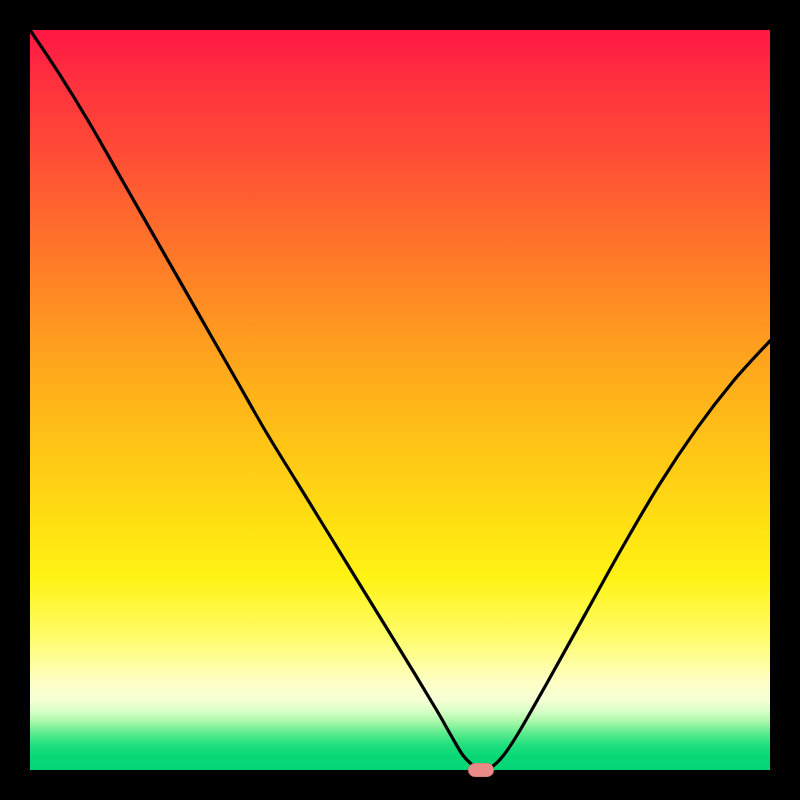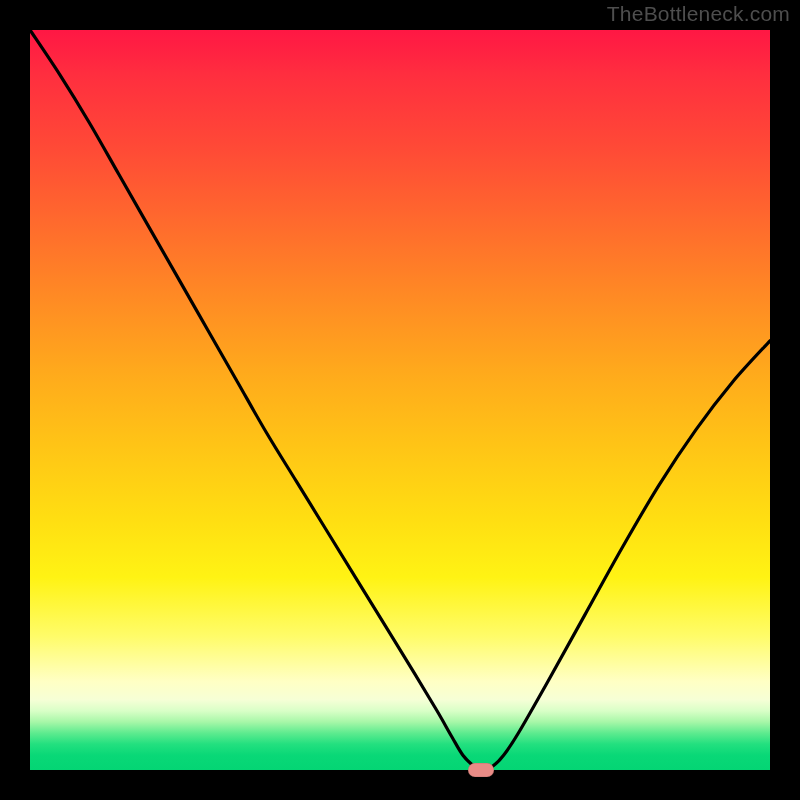--- a/index.html
+++ b/index.html
@@ -75,21 +75,20 @@
     background: #e98b86;
     box-shadow: 0 0 0 0.5px rgba(0,0,0,0.15) inset;
     transform: translate(-50%, -50%);
   }
 </style>
 </head>
 <body>
 
 <div class="stage">
 
-  <div class="watermark">TheBottleneck.com</div>
 
   <div class="plot">
     <div class="gradient"></div>
 
     <svg class="curve" viewBox="0 0 740 740" preserveAspectRatio="none">
       <path fill="none" stroke-width="3.2" stroke-linecap="round" stroke-linejoin="round" stroke="#000000" d="M 0 0 C 4.933333333333334 7.4000000000000155, 19.733333333333334 28.983333333333427, 29.6 44.40000000000009 C 39.46666666666667 59.816666666666755, 49.333333333333336 75.85000000000002, 59.2 92.5 C 69.06666666666666 109.14999999999998, 78.93333333333334 127.03333333333329, 88.8 144.29999999999995 C 98.66666666666666 161.56666666666663, 108.53333333333333 178.83333333333334, 118.4 196.10000000000002 C 128.26666666666668 213.3666666666667, 138.13333333333333 230.6333333333333, 148 247.89999999999998 C 157.86666666666667 265.16666666666663, 167.73333333333332 282.4333333333334, 177.6 299.70000000000005 C 187.46666666666667 316.9666666666667, 197.33333333333334 334.23333333333335, 207.20000000000002 351.5 C 217.0666666666667 368.76666666666665, 226.93333333333334 386.65000000000003, 236.8 403.3 C 246.66666666666669 419.95, 256.5333333333333 435.3666666666667, 266.4 451.4 C 276.26666666666665 467.4333333333333, 286.1333333333333 483.46666666666664, 296 499.5 C 305.8666666666667 515.5333333333333, 315.73333333333335 531.5666666666667, 325.6 547.6 C 335.4666666666667 563.6333333333333, 345.3333333333333 579.6666666666667, 355.2 595.7 C 365.06666666666666 611.7333333333333, 376.1666666666667 629.6166666666667, 384.8 643.8 C 393.43333333333334 657.9833333333332, 400.83333333333337 670.3166666666666, 407.00000000000006 680.8 C 413.16666666666674 691.2833333333333, 417.4833333333333 699.3000000000001, 421.79999999999995 706.7 C 426.1166666666666 714.1, 429.2 720.2666666666668, 432.9 725.2 C 436.59999999999997 730.1333333333333, 440.9166666666667 733.8333333333333, 444 736.3 C 447.0833333333333 738.7666666666667, 448.31666666666666 740, 451.4 740 C 454.4833333333333 740, 458.8 738.7666666666667, 462.5 736.3 C 466.2 733.8333333333333, 469.28333333333336 730.75, 473.6 725.2 C 477.9166666666667 719.6500000000001, 481.00000000000006 715.3333333333334, 488.40000000000003 703 C 495.8 690.6666666666666, 506.9 670.9333333333334, 518 651.2 C 529.1 631.4666666666667, 542.6666666666666 606.8000000000001, 555 584.6 C 567.3333333333334 562.4, 579.6666666666666 539.5833333333334, 592 518 C 604.3333333333334 496.41666666666663, 616.6666666666666 474.8333333333333, 629 455.09999999999997 C 641.3333333333334 435.3666666666666, 653.6666666666666 416.8666666666666, 666 399.59999999999997 C 678.3333333333334 382.3333333333333, 690.6666666666666 366.3, 703 351.5 C 715.3333333333334 336.7, 733.8333333333334 317.58333333333337, 740 310.8"></path>
     </svg>
 
     <div class="minpoint" background="#e98b86" style="left: 451.4px; top: 740px; background: rgb(233, 139, 134);"></div>
   </div>

